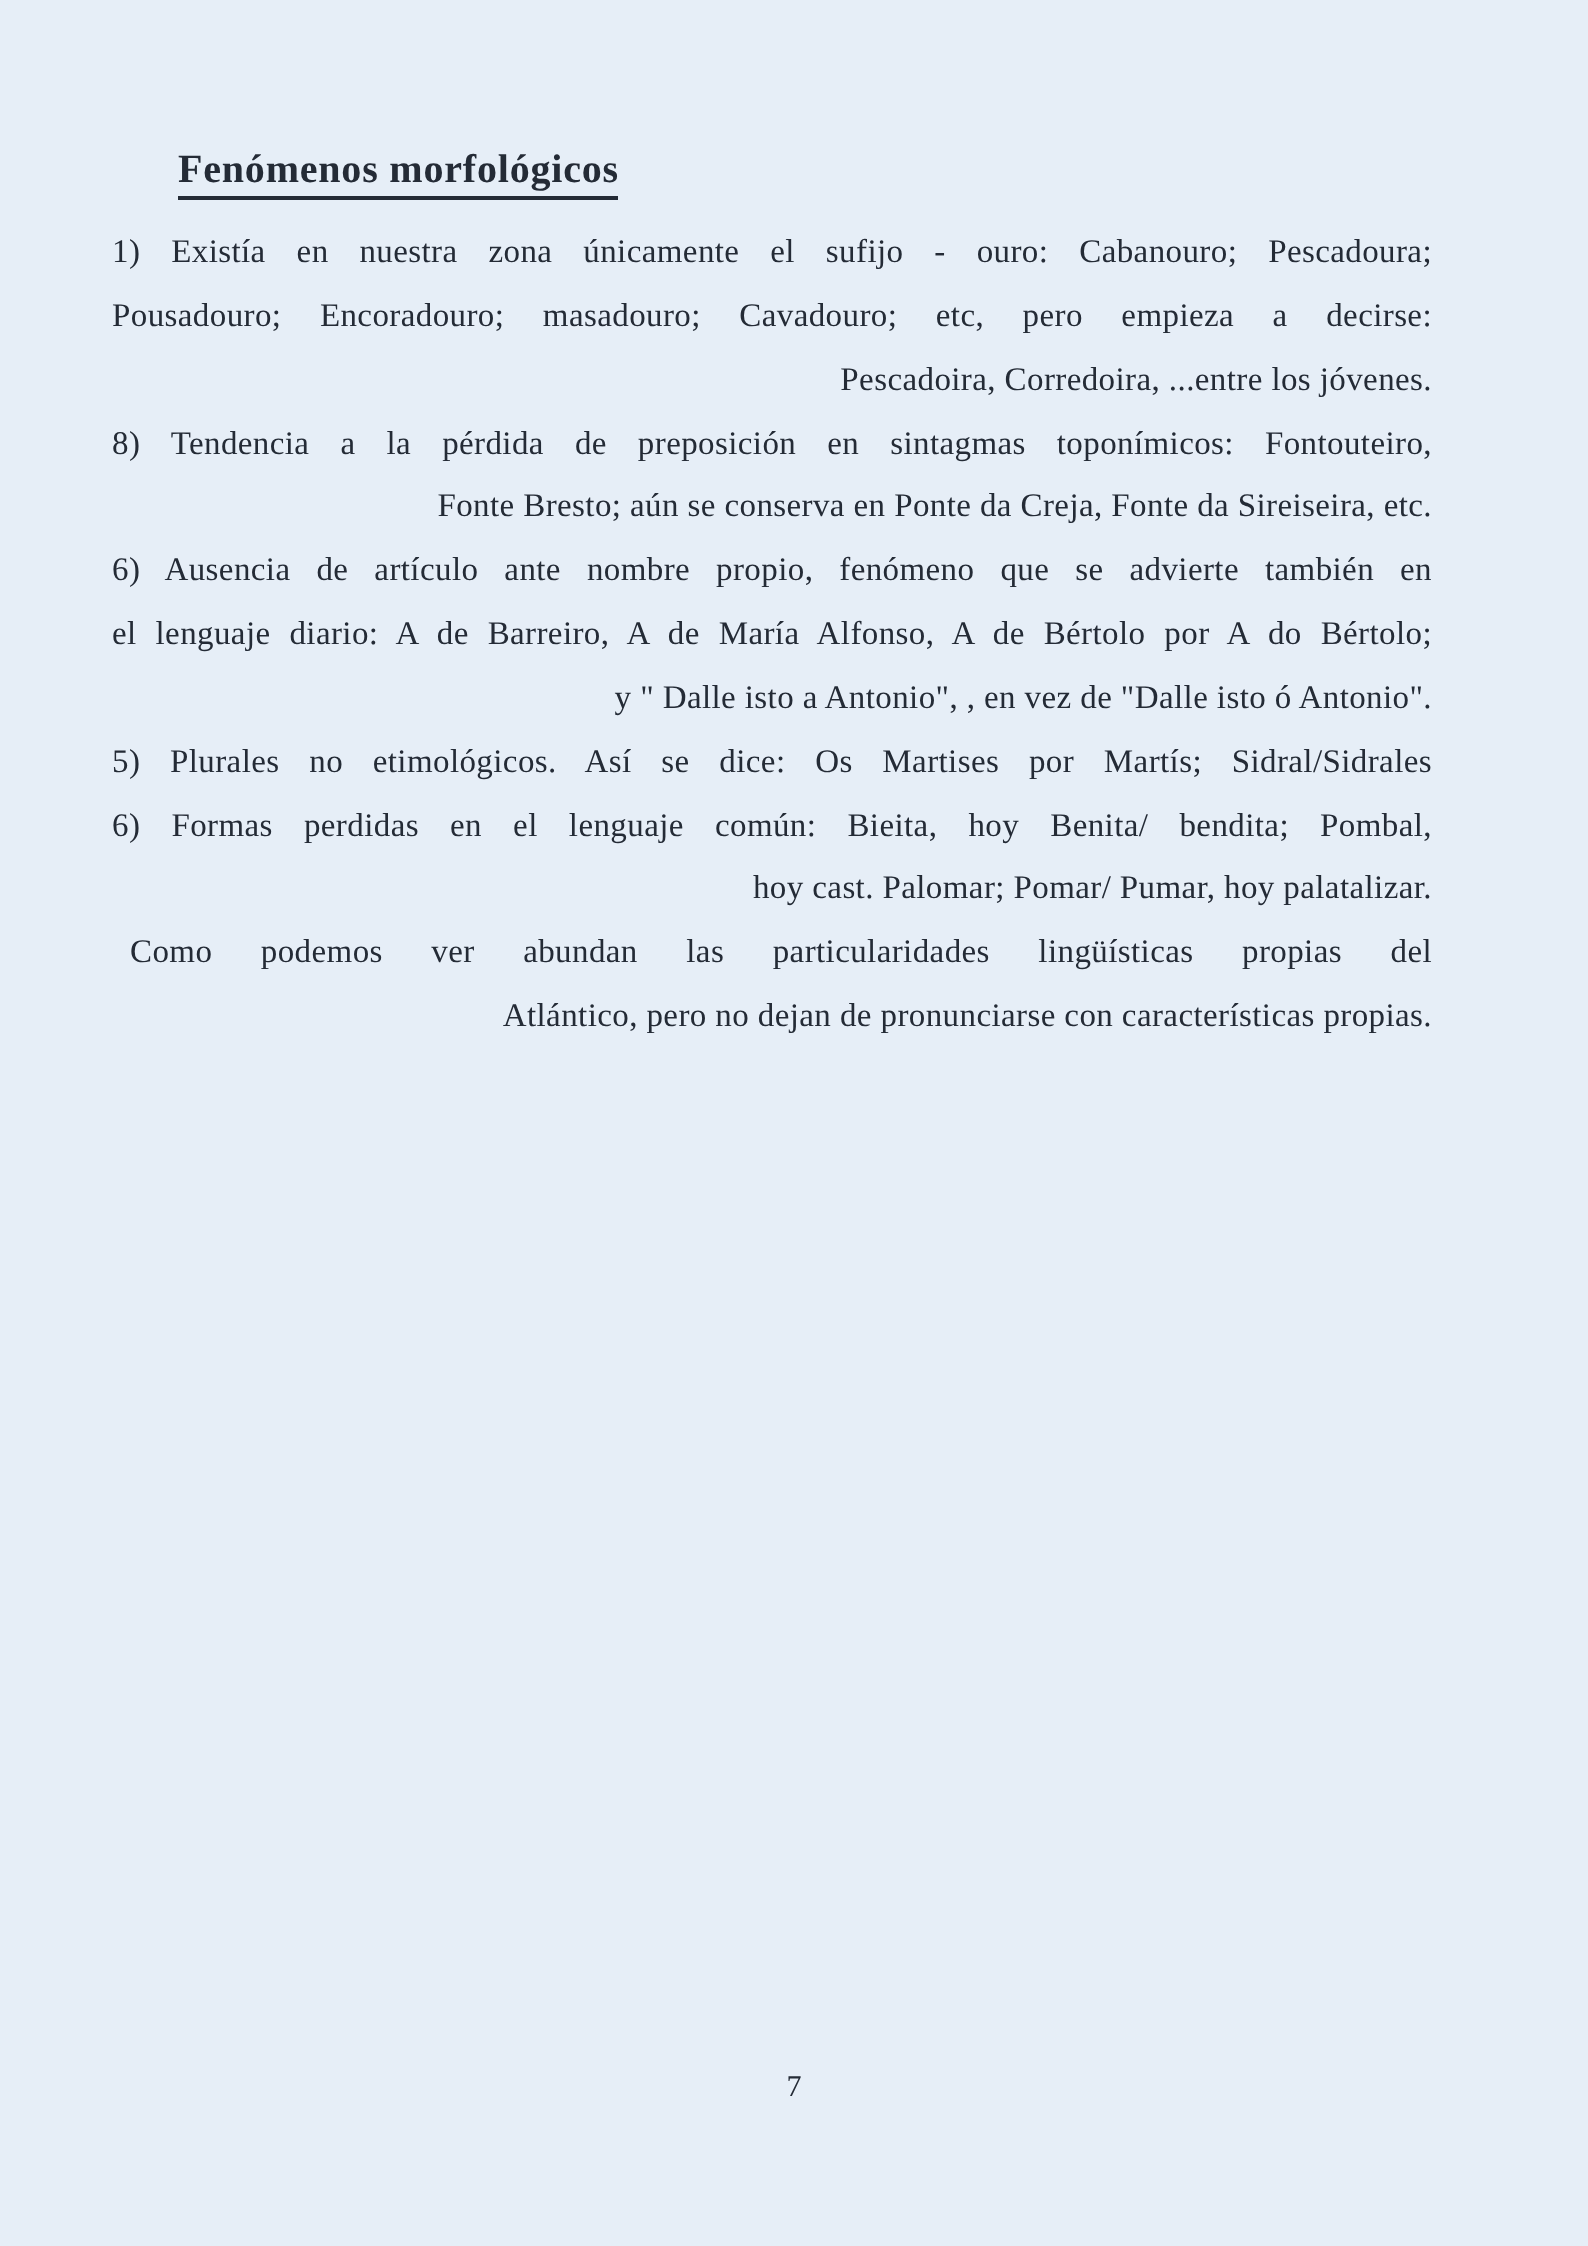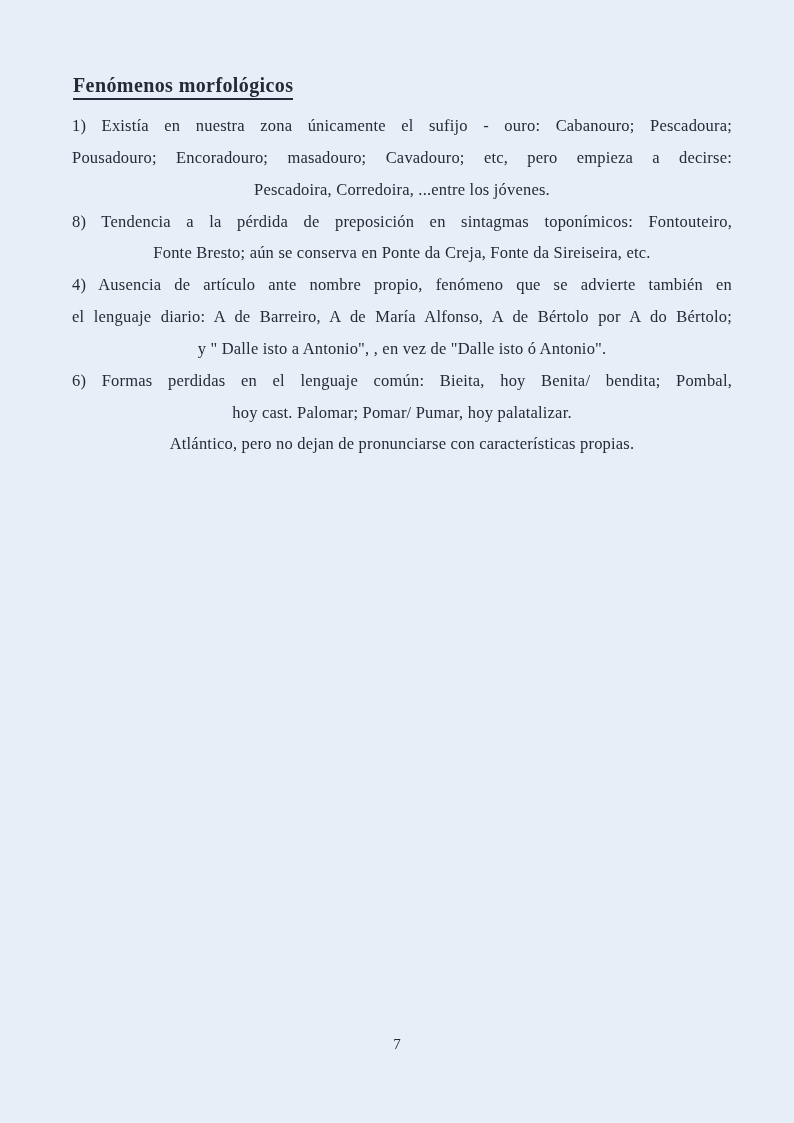--- a/index.html
+++ b/index.html
@@ -18,41 +18,41 @@
     overflow: hidden;
   }
   .sheet {
     position: relative;
     width: 794px;
     height: 1123px;
     background: var(--background);
   }
   .title {
     position: absolute;
-    left: 73px;
+    left: 89px;
     top: 74px;
     font-size: 20px;
     font-weight: bold;
     letter-spacing: 0.4px;
     border-bottom: 2px solid var(--text);
     padding-bottom: 1px;
     display: inline-block;
   }
   .body-text {
     position: absolute;
-    left: 72px;
+    left: 56px;
     top: 110px;
     width: 660px;
   }
   .line {
     font-size: 16.5px;
     line-height: 31.85px;
     height: 31.85px;
     letter-spacing: 0.2px;
-    text-align: center;
+    text-align: right;
     white-space: normal;
   }
   .line.j {
     text-align: justify;
     text-align-last: justify;
   }
   .line.indent {
     padding-left: 9px;
   }
   .page-number {
@@ -79,34 +79,36 @@
       <div class="line">Pescadoira, Corredoira, ...entre los jóvenes.</div>
     </div>
 
     <div class="para">
       <div class="line j">8) Tendencia  a  la  pérdida  de  preposición  en sintagmas  toponímicos: Fontouteiro,</div>
       <div class="line">Fonte Bresto; aún  se conserva en Ponte da Creja, Fonte da Sireiseira, etc.</div>
     </div>
 
 
     <div class="para">
-      <div class="line j">4) Ausencia  de artículo ante  nombre propio, fenómeno que se advierte también en</div>
+      <div class="line j">6) Ausencia  de artículo ante  nombre propio, fenómeno que se advierte también en</div>
       <div class="line j">el lenguaje  diario: A de Barreiro, A de María Alfonso, A de Bértolo por A do Bértolo;</div>
       <div class="line">y " Dalle  isto a Antonio", , en vez de "Dalle isto ó Antonio".</div>
     </div>
 
     <div class="para">
+      <div class="line j">5) Plurales no  etimológicos.  Así  se dice:  Os  Martises por  Martís;  Sidral/Sidrales</div>
     </div>
 
     <div class="para">
       <div class="line j">6) Formas  perdidas  en  el lenguaje  común:  Bieita,  hoy  Benita/ bendita;  Pombal,</div>
       <div class="line">hoy  cast. Palomar; Pomar/ Pumar, hoy  palatalizar.</div>
     </div>
 
     <div class="para">
+      <div class="line j indent">Como  podemos  ver  abundan  las  particularidades  lingüísticas  propias  del</div>
       <div class="line">Atlántico, pero no dejan de pronunciarse con  características propias.</div>
     </div>
 
   </div>
 
   <div class="page-number">7</div>
 
 </div>
 
 </body></html>

